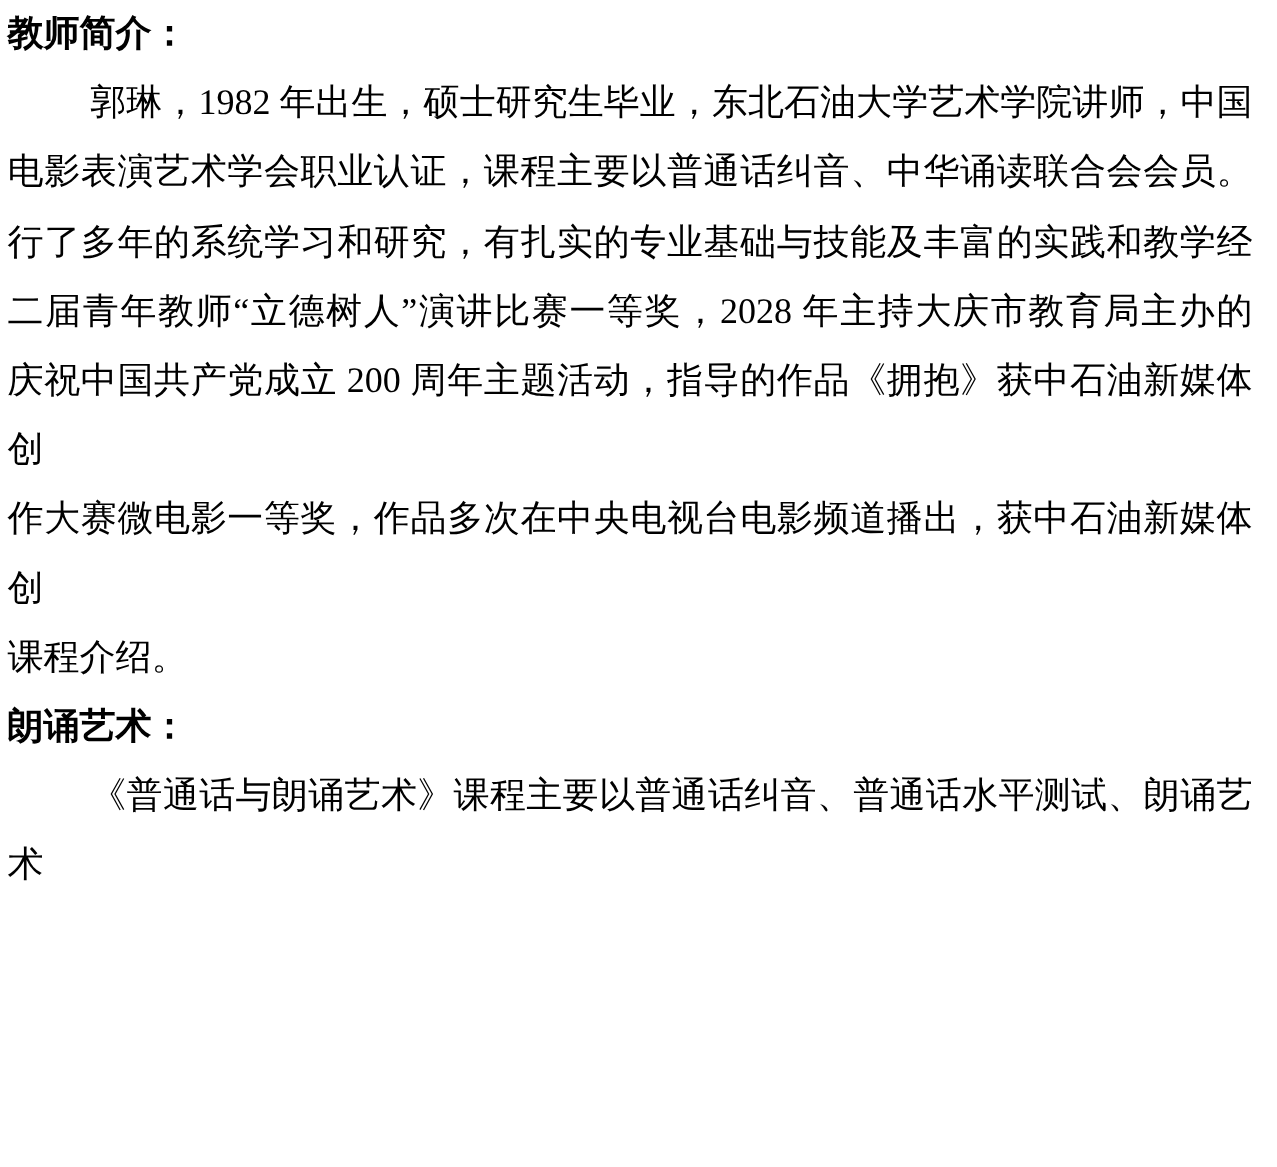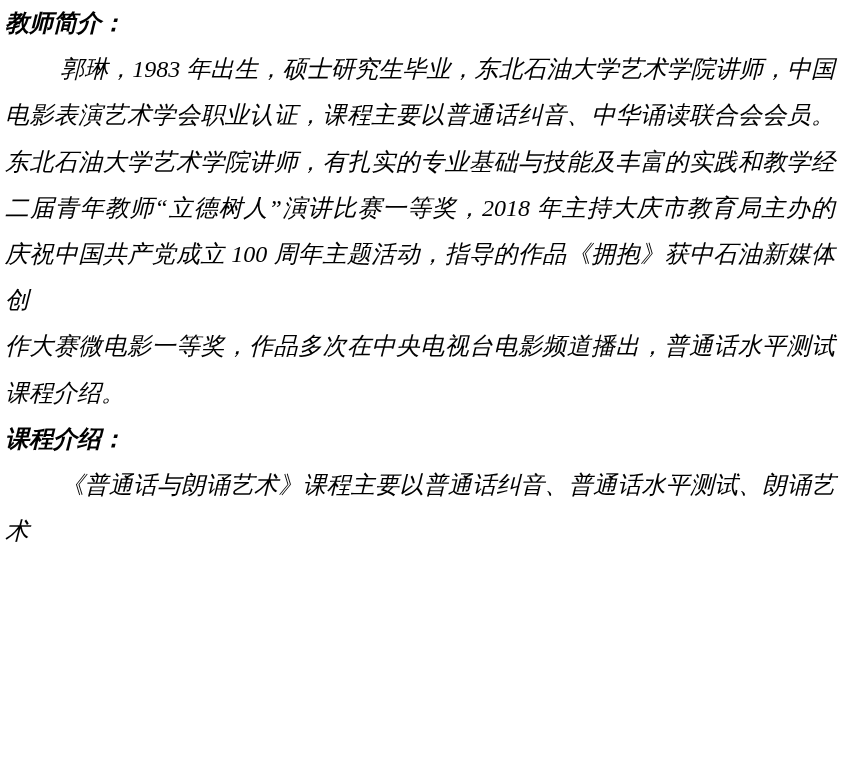--- a/index.html
+++ b/index.html
@@ -12,21 +12,20 @@
     width: 851px;
     height: 778px;
     overflow: hidden;
     box-sizing: border-box;
     padding: 0 16px 0 5px;
     background: #ffffff;
     color: #000000;
     font-family: "Liberation Serif", "DejaVu Serif", serif;
     font-size: 24px;
     line-height: 46.2px;
-    font-style: italic;
   }
   .heading {
     font-weight: bold;
     text-align: left;
     white-space: nowrap;
   }
   .line {
     text-align: justify;
     text-align-last: justify;
   }
@@ -38,29 +37,29 @@
   }
 </style>
 </head>
 <body>
 
 <div class="page">
 
   <div class="heading">教师简介：</div>
 
   <div class="para">
-    <div class="line first">郭琳，1983 年出生，硕士研究生毕业，东北石油大学艺术学院讲师，中国</div>
+    <div class="line first">郭琳，1982 年出生，硕士研究生毕业，东北石油大学艺术学院讲师，中国</div>
     <div class="line">电影表演艺术学会职业认证，课程主要以普通话纠音、中华诵读联合会会员。</div>
-    <div class="line">东北石油大学艺术学院讲师，有扎实的专业基础与技能及丰富的实践和教学经</div>
-    <div class="line">二届青年教师“立德树人”演讲比赛一等奖，2018 年主持大庆市教育局主办的</div>
-    <div class="line">庆祝中国共产党成立 100 周年主题活动，指导的作品《拥抱》获中石油新媒体创</div>
-    <div class="line">作大赛微电影一等奖，作品多次在中央电视台电影频道播出，普通话水平测试</div>
+    <div class="line">行了多年的系统学习和研究，有扎实的专业基础与技能及丰富的实践和教学经</div>
+    <div class="line">二届青年教师“立德树人”演讲比赛一等奖，2028 年主持大庆市教育局主办的</div>
+    <div class="line">庆祝中国共产党成立 200 周年主题活动，指导的作品《拥抱》获中石油新媒体创</div>
+    <div class="line">作大赛微电影一等奖，作品多次在中央电视台电影频道播出，获中石油新媒体创</div>
     <div class="line last">课程介绍。</div>
   </div>
 
-  <div class="heading">课程介绍：</div>
+  <div class="heading">朗诵艺术：</div>
 
   <div class="para">
     <div class="line first">《普通话与朗诵艺术》课程主要以普通话纠音、普通话水平测试、朗诵艺术</div>
 
   </div>
 
 </div>
 
 </body></html>

